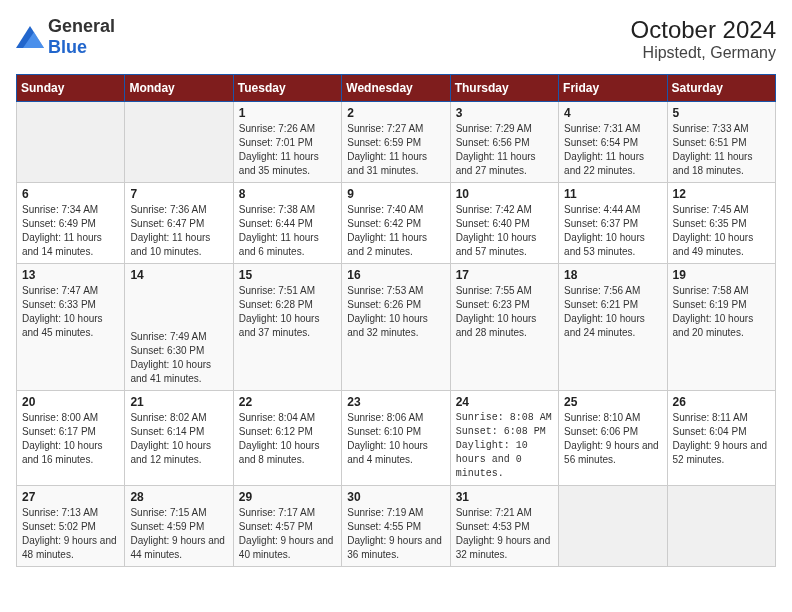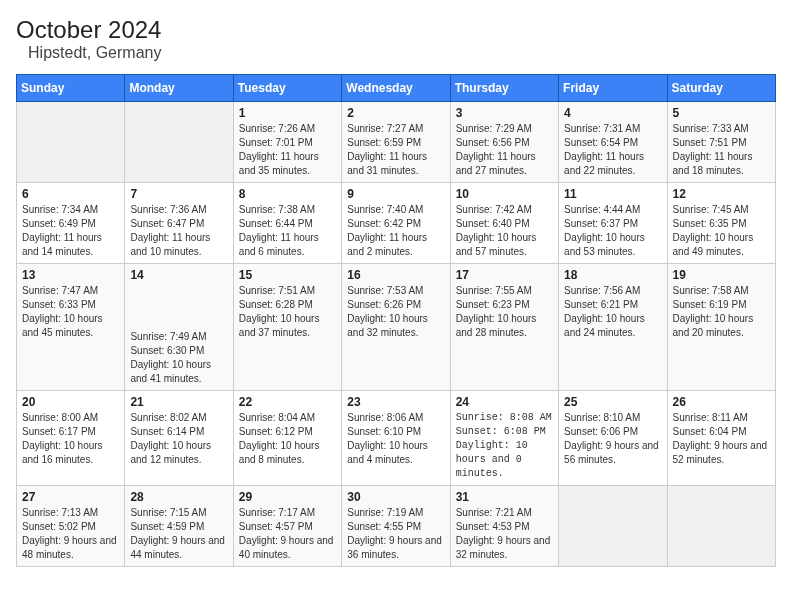--- a/index.html
+++ b/index.html
@@ -46,21 +46,21 @@
     .location-title {
       font-size: 16px;
       color: #444;
     }
     table {
       width: 100%;
       border-collapse: collapse;
       table-layout: fixed;
     }
     thead tr th {
-      background-color: #3b82f6;
+      background-color: #7f1d1d;
       color: #fff;
       font-size: 12px;
       font-weight: bold;
       padding: 6px 4px;
       text-align: left;
       border: 1px solid #1a55aa;
     }
     tbody tr td {
       border: 1px solid #ccc;
       vertical-align: top;
@@ -86,20 +86,30 @@
       color: #333;
     }
     .empty-cell {
       background: #f0f0f0 !important;
     }
   </style>
 </head>
 <body>
 
 <div class="header">
+  <div class="logo">
+    <svg class="logo-icon" viewBox="0 0 28 22" xmlns="http://www.w3.org/2000/svg">
+      <polygon points="0,22 14,0 28,22" fill="#2266cc"></polygon>
+      <polygon points="7,22 18,6 28,22" fill="#66aaff" opacity="0.6"></polygon>
+    </svg>
+    <div>
+      <span class="logo-text-general">General</span><br>
+      <span class="logo-text-blue">Blue</span>
+    </div>
+  </div>
   <div class="title-block">
     <div class="month-title">October 2024</div>
     <div class="location-title">Hipstedt, Germany</div>
   </div>
 </div>
 
 <table>
   <thead>
     <tr>
       <th>Sunday</th>
@@ -135,21 +145,21 @@
         </td>
         <td>
           <span class="day-number">4</span>
           <div class="cell-detail" style="white-space: pre-line;">Sunrise: 7:31 AM
 Sunset: 6:54 PM
 Daylight: 11 hours and 22 minutes.</div>
         </td>
         <td>
           <span class="day-number">5</span>
           <div class="cell-detail" style="white-space: pre-line;">Sunrise: 7:33 AM
-Sunset: 7:51 PM
+Sunset: 6:51 PM
 Daylight: 11 hours and 18 minutes.</div>
         </td>
       </tr>
       <tr>
         <td>
           <span class="day-number">6</span>
           <div class="cell-detail" style="white-space: pre-line;">Sunrise: 7:34 AM
 Sunset: 6:49 PM
 Daylight: 11 hours and 14 minutes.</div>
         </td>

